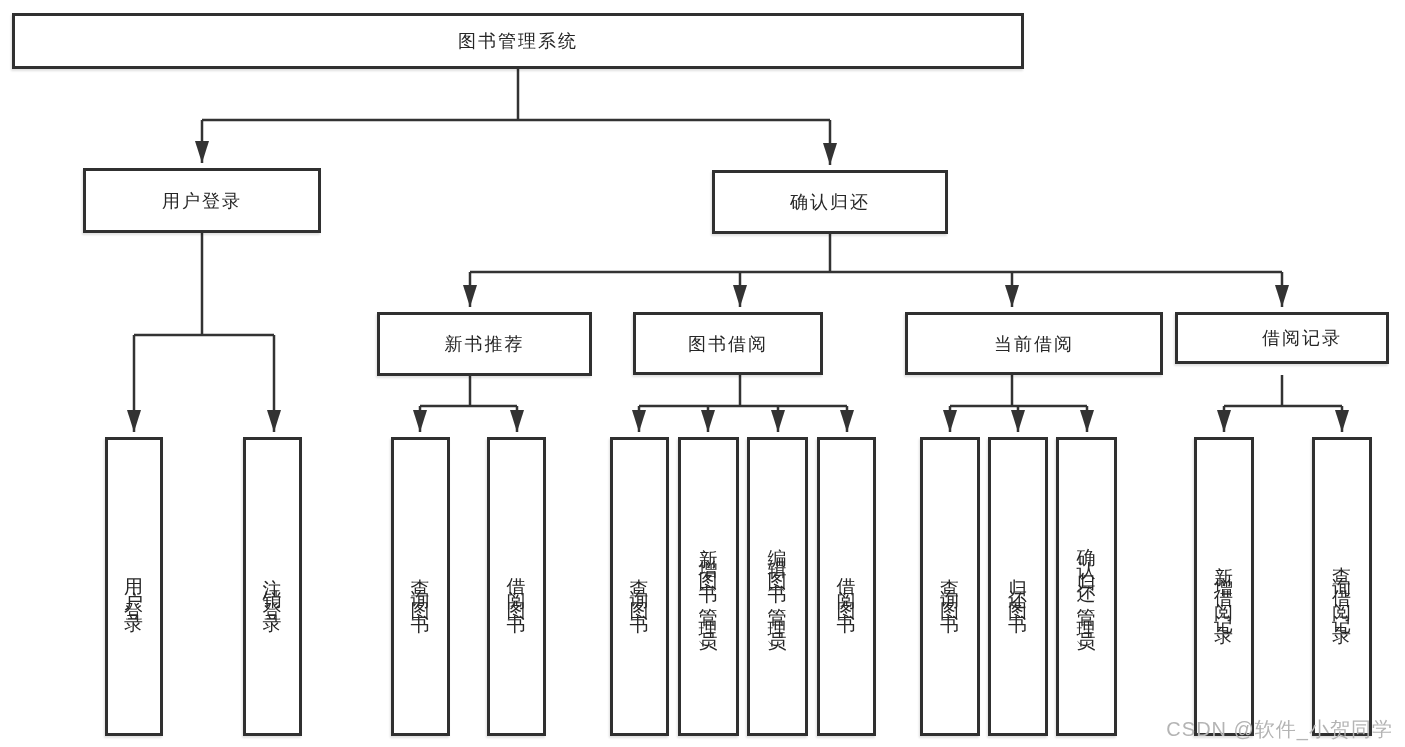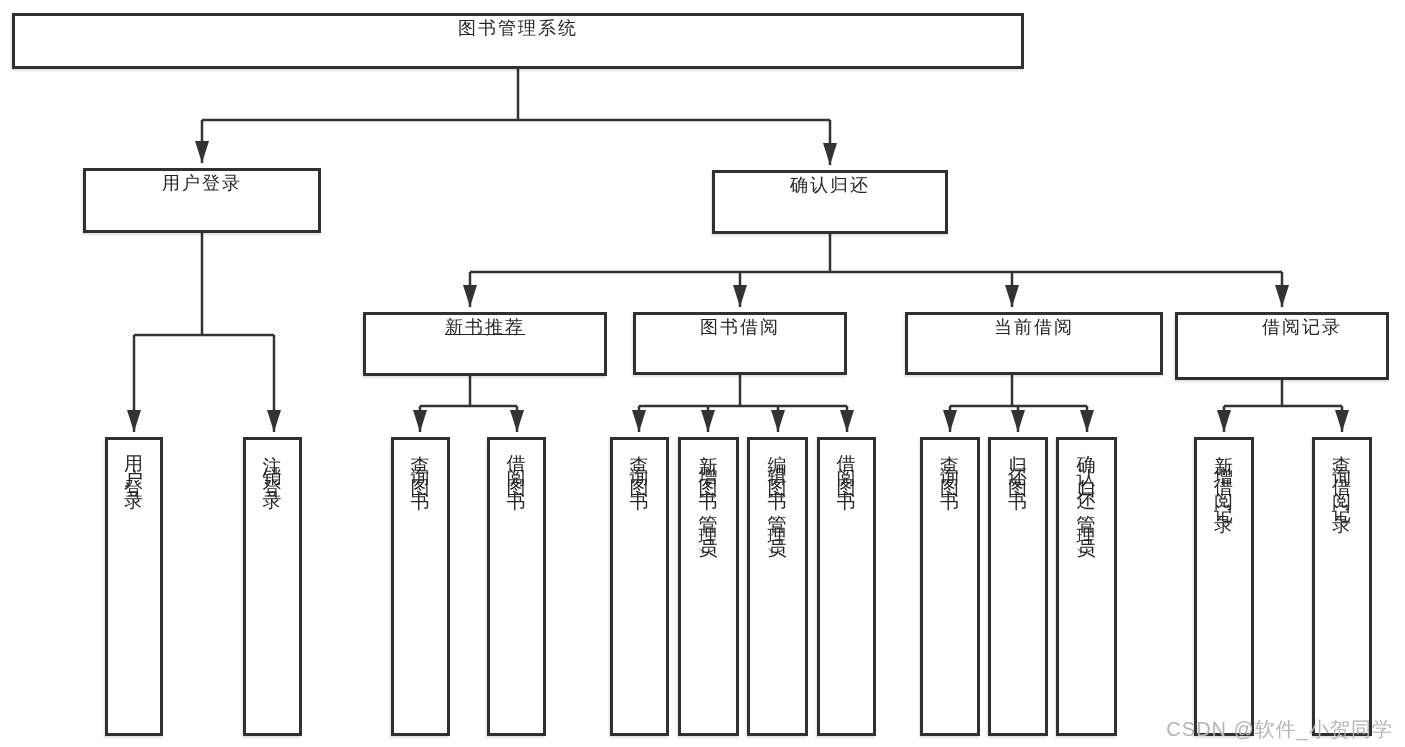--- a/index.html
+++ b/index.html
@@ -15,21 +15,21 @@
     position: absolute;
     left: 0; top: 0;
     z-index: 0;
   }
   .box {
     position: absolute;
     box-sizing: border-box;
     background: #ffffff;
     border: 3px solid #303030;
     display: flex;
-    align-items: flex-start;
+    align-items: center;
     justify-content: center;
     color: #262626;
     z-index: 1;
     box-shadow: -1px 2px 2px rgba(0,0,0,0.12);
   }
   .box.h span {
     font-size: 18px;
     letter-spacing: 2px;
     white-space: nowrap;
   }
@@ -111,30 +111,30 @@
     <span>图书管理系统</span>
   </div>
 
   <div class="box h" style="left:83px; top:168px; width:238px; height:65px;">
     <span>用户登录</span>
   </div>
   <div class="box h" style="left:712px; top:170px; width:236px; height:64px;">
     <span>确认归还</span>
   </div>
 
-  <div class="box h" style="left:363px; top:312px; width:244px; height:64px;text-decoration:underline;">
+  <div class="box h" style="left:377px; top:312px; width:215px; height:64px;">
     <span>新书推荐</span>
   </div>
-  <div class="box h" style="left:633px; top:312px; width:214px; height:63px;">
+  <div class="box h" style="left:633px; top:312px; width:190px; height:63px;">
     <span>图书借阅</span>
   </div>
   <div class="box h" style="left:905px; top:312px; width:258px; height:63px;">
     <span>当前借阅</span>
   </div>
-  <div class="box h" style="left:1175px; top:312px; width:214px; height:68px;padding-left:40px;">
+  <div class="box h" style="left:1175px; top:312px; width:214px; height:52px;padding-left:40px;">
     <span>借阅记录</span>
   </div>
 
   <div class="box v" style="left:105px; top:437px; width:58px; height:299px;">
     <span>用户登录</span>
   </div>
   <div class="box v" style="left:243px; top:437px; width:59px; height:299px;">
     <span>注销登录</span>
   </div>
 

